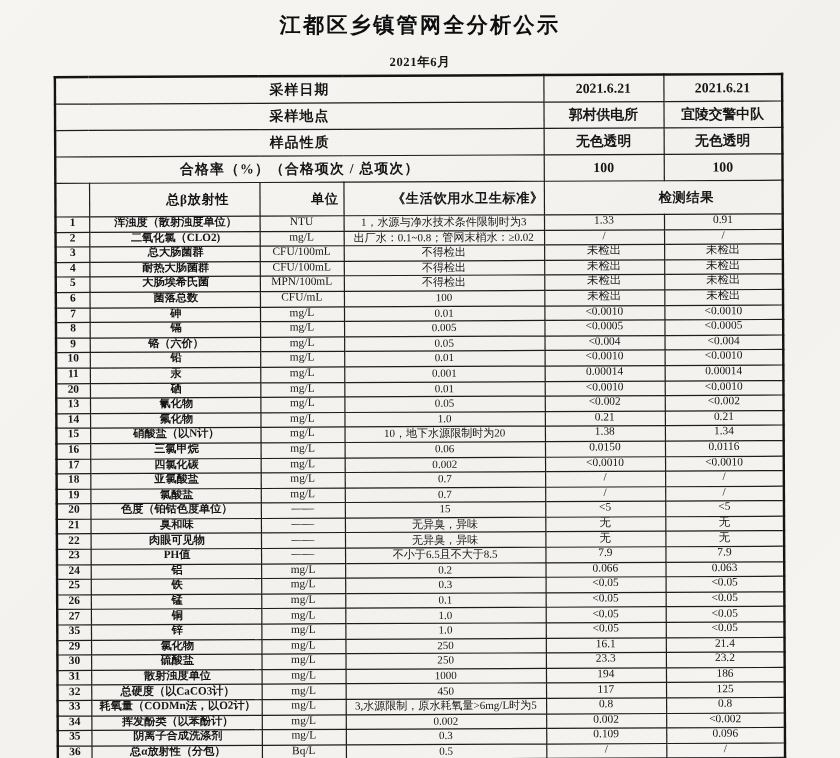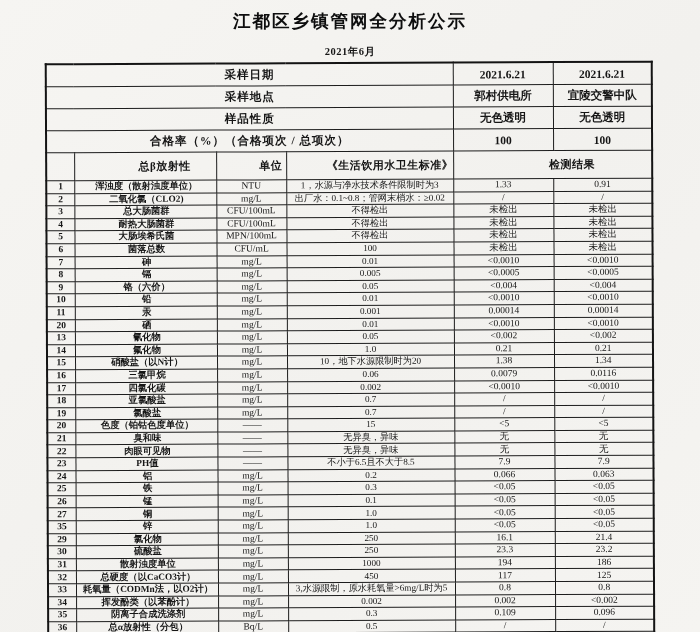--- a/index.html
+++ b/index.html
@@ -241,21 +241,21 @@
           <td class="unit">mg/L</td>
           <td class="std">10，地下水源限制时为20</td>
           <td class="r1">1.38</td>
           <td class="r2">1.34</td>
         </tr>
         <tr class="data-row">
           <td class="no">16</td>
           <td class="item">三氯甲烷</td>
           <td class="unit">mg/L</td>
           <td class="std">0.06</td>
-          <td class="r1">0.0079</td>
+          <td class="r1">0.0150</td>
           <td class="r2">0.0116</td>
         </tr>
         <tr class="data-row">
           <td class="no">17</td>
           <td class="item">四氯化碳</td>
           <td class="unit">mg/L</td>
           <td class="std">0.002</td>
           <td class="r1">&lt;0.0010</td>
           <td class="r2">&lt;0.0010</td>
         </tr>

